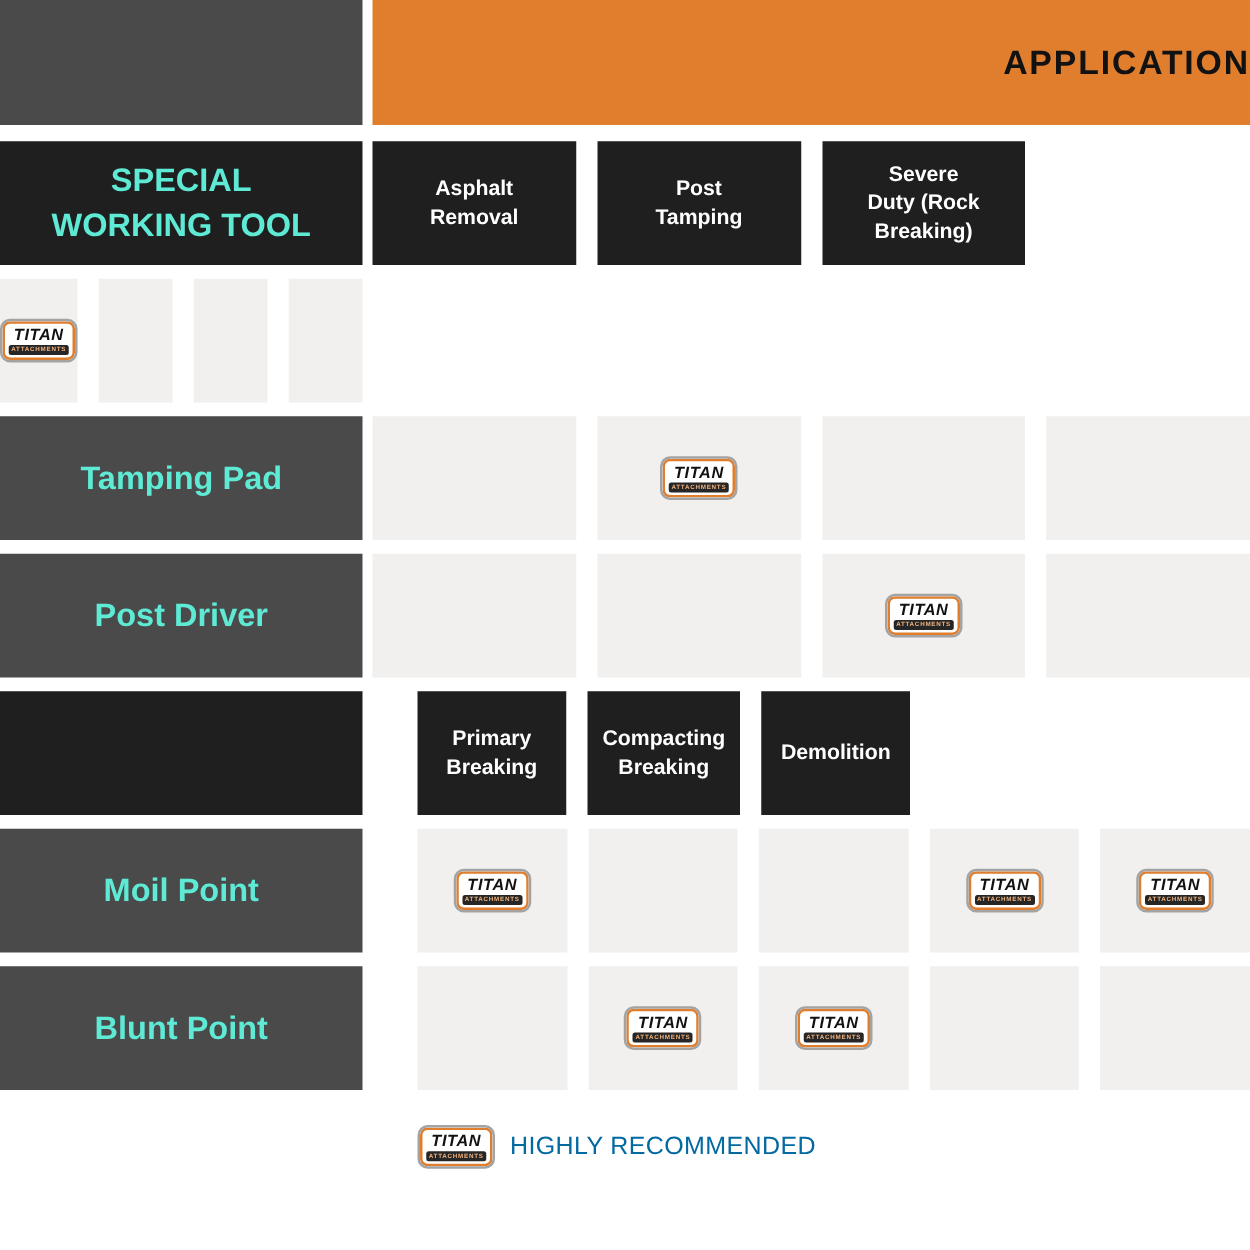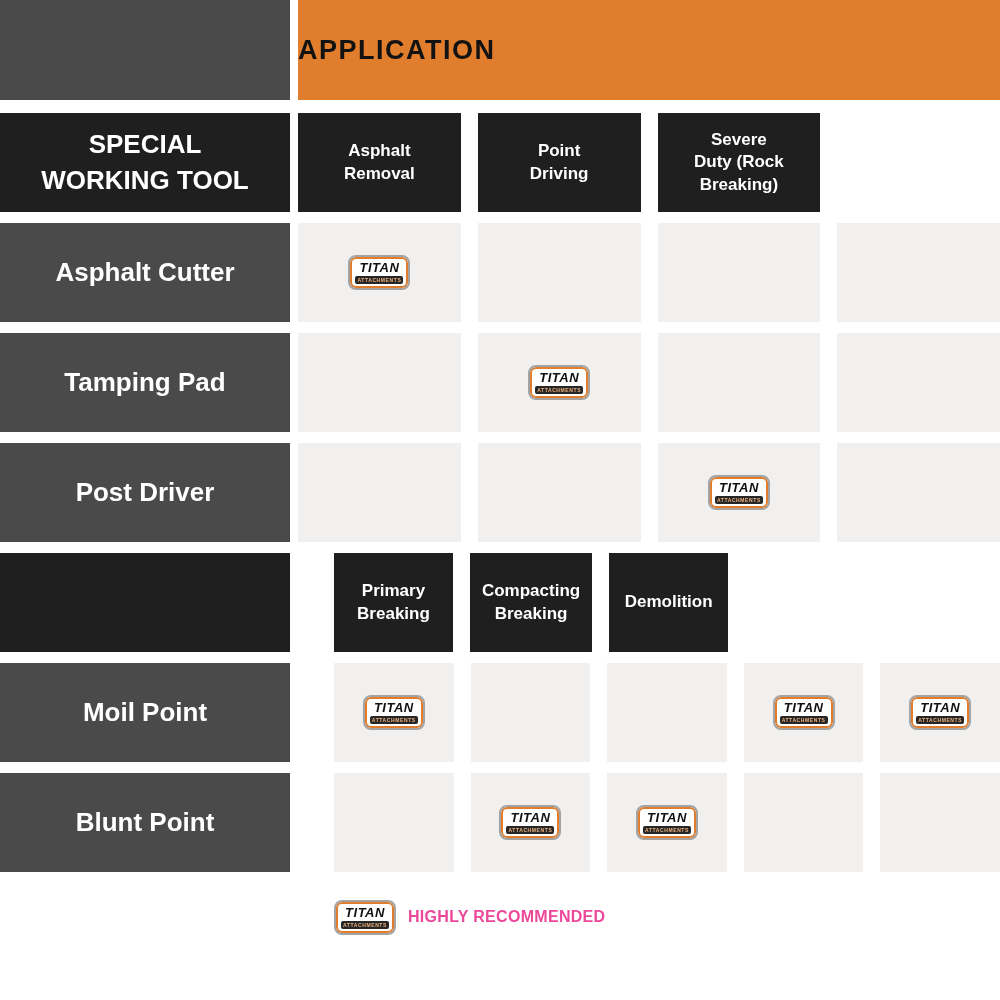--- a/index.html
+++ b/index.html
@@ -15,28 +15,28 @@
     width:1000px;height:1000px;background:var(--page);
     display:flex;flex-direction:column;gap:11px;overflow:hidden;
   }
   .row{
     display:grid;grid-template-columns:290px 1fr;column-gap:8px;
     height:99px;flex:0 0 auto;
   }
   .row.top{height:100px;margin-bottom:2px;}
   .left-box{
     display:flex;flex-direction:column;justify-content:center;
-    color:#ffffff;text-align:center;
+    color:#5eead4;text-align:center;
   }
   .left-box.gray{background:var(--gray);}
   .left-box.black{background:var(--dark);}
   .left-title{font-size:26px;font-weight:bold;line-height:1.35;}
   .tool-label span{font-size:26px;font-weight:bold;}
   .app-header{
-    background:var(--orange);display:flex;align-items:center;justify-content:flex-start;
+    background:var(--orange);display:flex;align-items:center;justify-content:flex-end;
   }
   .app-header span{
     font-size:27px;font-weight:bold;color:#121212;letter-spacing:1.5px;
   }
   .cols{display:grid;column-gap:17px;}
   .cols-4{grid-template-columns:repeat(4,1fr);}
   .cols-5{grid-template-columns:repeat(5,1fr);padding-left:36px;}
   .hcell{
     background:var(--dark);color:#fff;display:flex;align-items:center;justify-content:center;
     text-align:center;font-size:17px;font-weight:bold;line-height:1.3;
@@ -59,21 +59,21 @@
   }
   .titan-bottom{
     margin-top:2px;background:#262626;color:#F2B27E;
     font-size:5px;font-weight:bold;letter-spacing:0.6px;
     text-align:center;border-radius:2px;padding:1px 0;line-height:1.2;
   }
   .legend{
     margin-top:16px;margin-left:334px;
     display:flex;align-items:center;gap:12px;height:36px;
   }
-  .legend-label{font-size:16px;font-weight:bold;color:#ec4899;letter-spacing:0.3px;}
+  .legend-label{font-size:20px;font-weight:normal;color:#0369a1;letter-spacing:0.3px;}
 </style>
 </head>
 <body>
 
 <div class="page">
 
   <div class="row top">
     <div class="left-box gray"></div>
     <div class="app-header">
       <span>APPLICATION</span>
@@ -85,32 +85,29 @@
       <div class="left-title">
         <span style="display:block">SPECIAL</span>
         <span style="display:block">WORKING TOOL</span>
       </div>
     </div>
     <div class="cols cols-4">
       <div class="hcell">
           <span>Asphalt Removal</span>
         </div>
       <div class="hcell">
-          <span>Point Driving</span>
+          <span>Post Tamping</span>
         </div>
       <div class="hcell">
           <span>Severe Duty (Rock Breaking)</span>
         </div>
     </div>
   </div>
 
   <div class="row">
-    <div class="left-box gray tool-label">
-      <span>Asphalt Cutter</span>
-    </div>
     <div class="cols cols-4">
       <div class="cell">
           <span class="titan-badge">
             <span class="titan-top">TITAN</span>
             <span class="titan-bottom">ATTACHMENTS</span>
           </span>
         </div>
       <div class="cell"></div>
       <div class="cell"></div>
       <div class="cell"></div>

